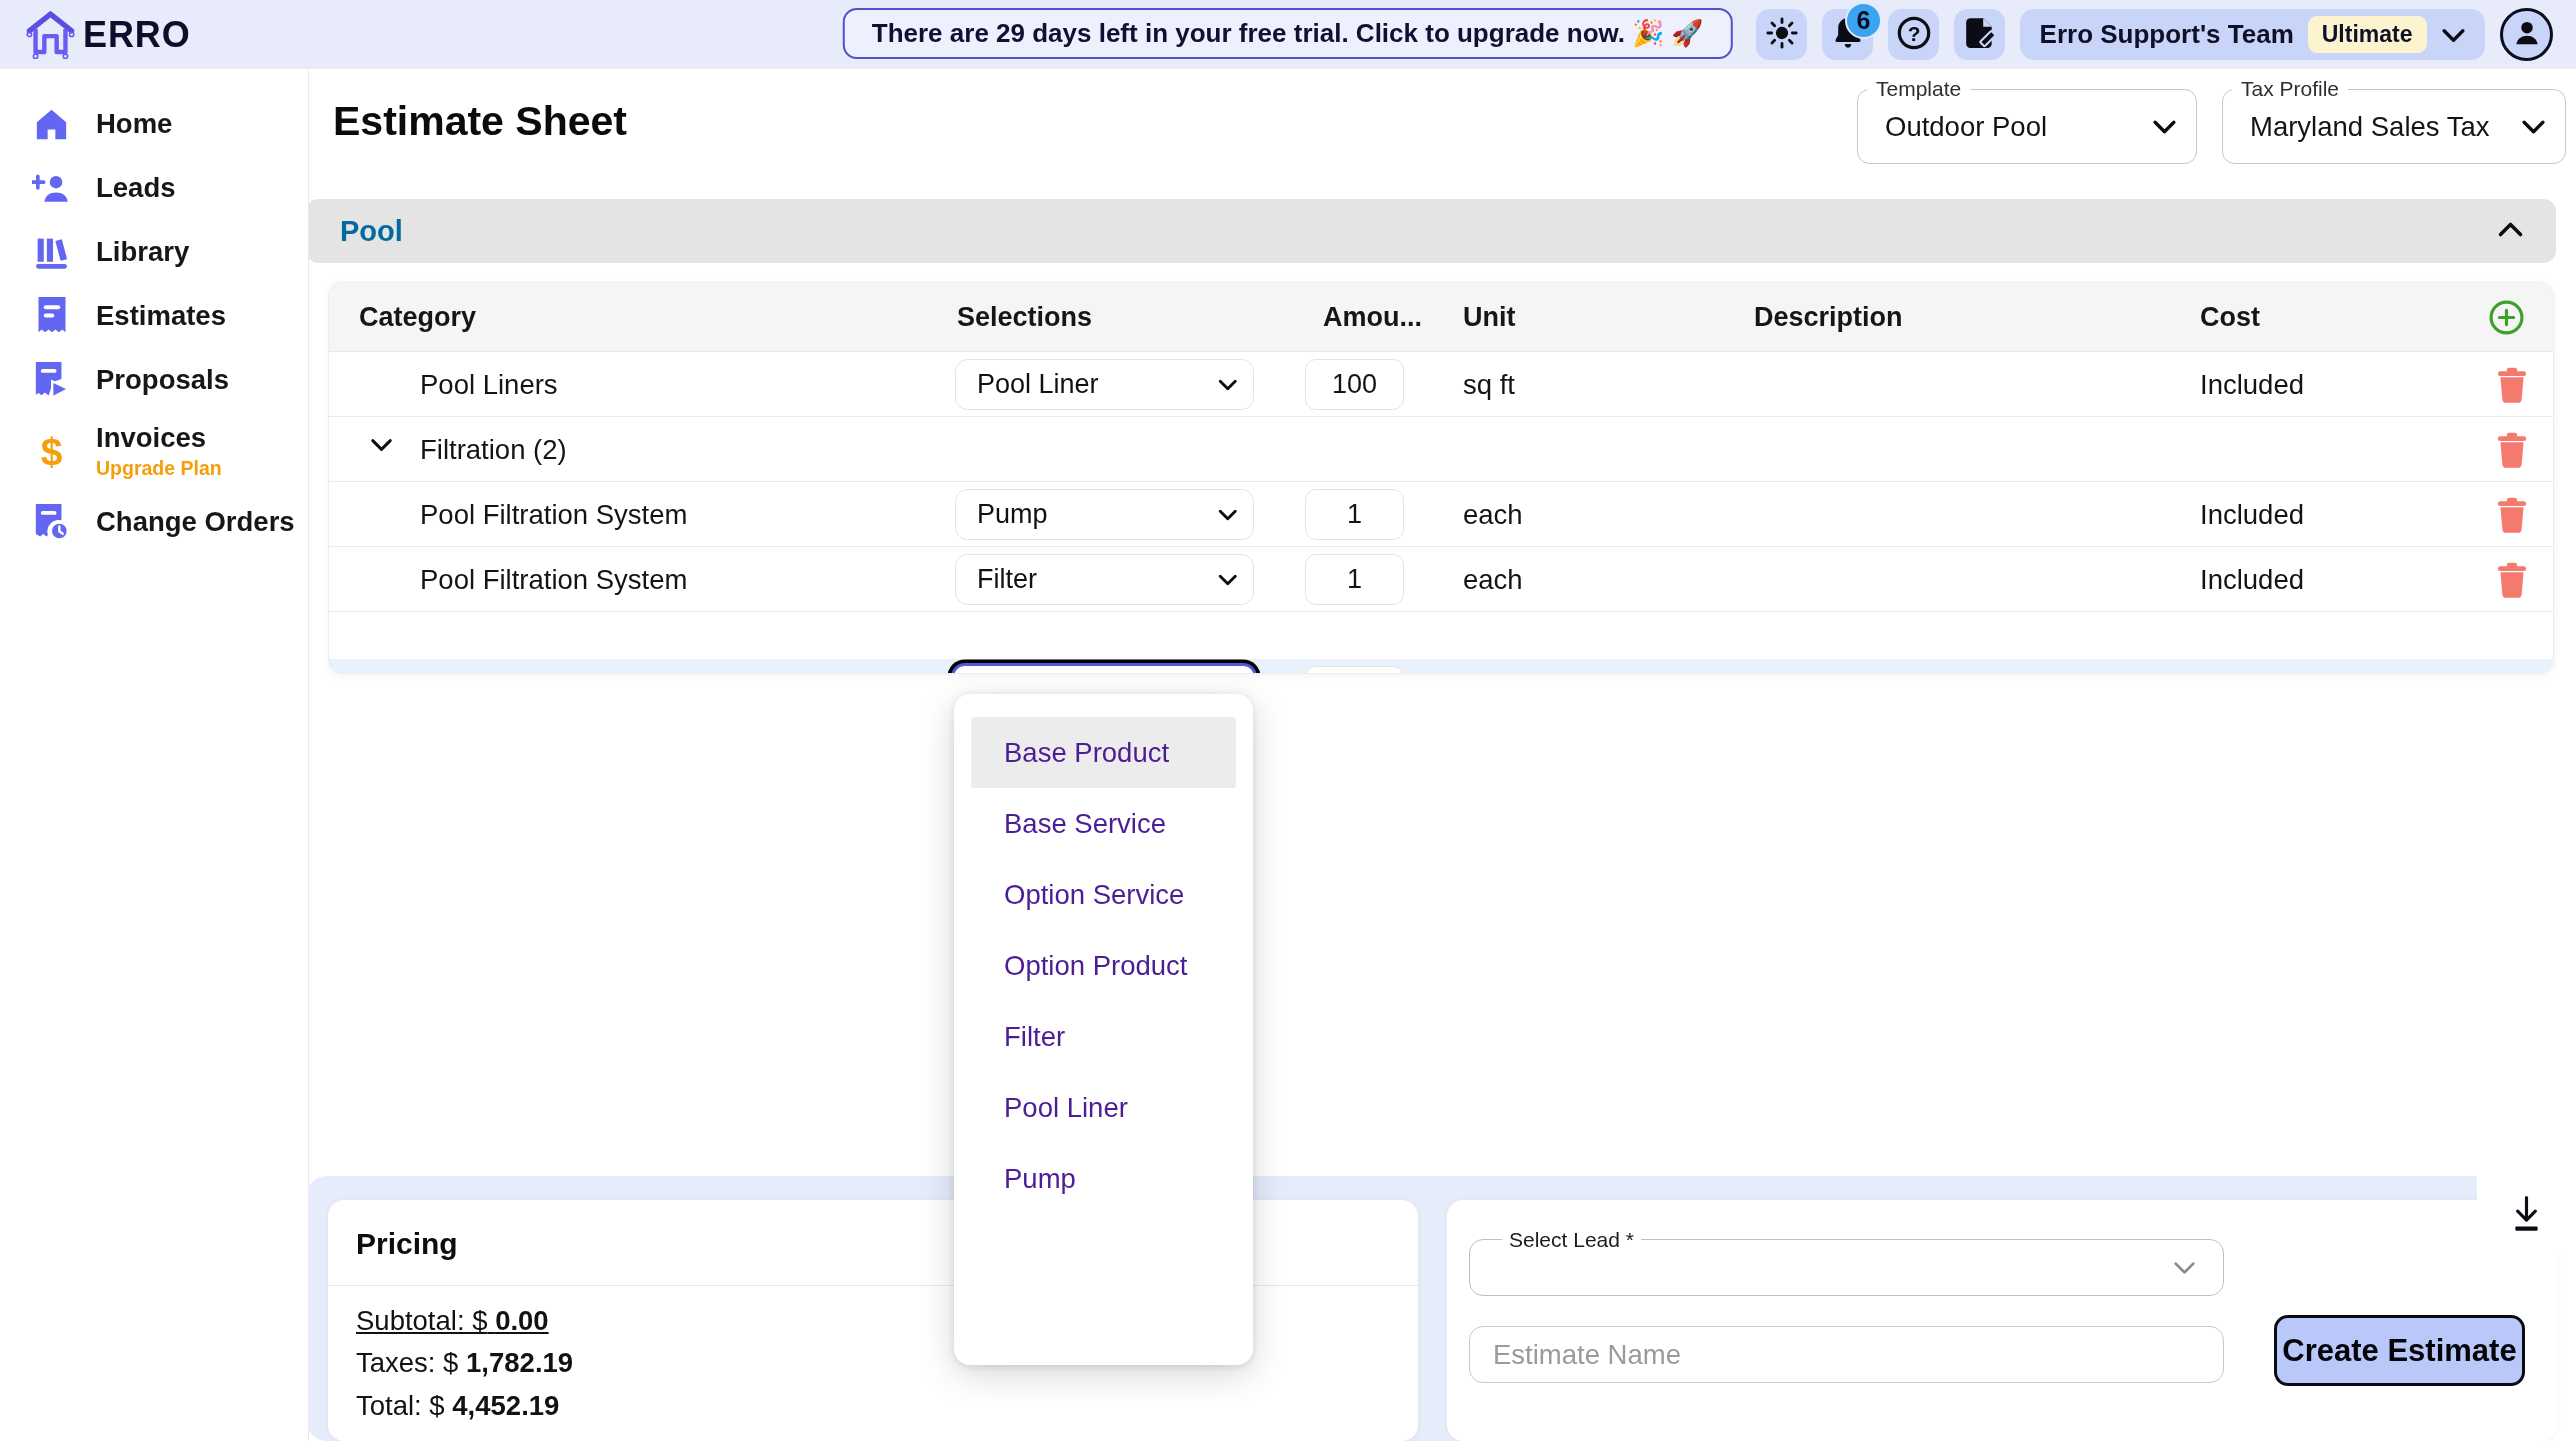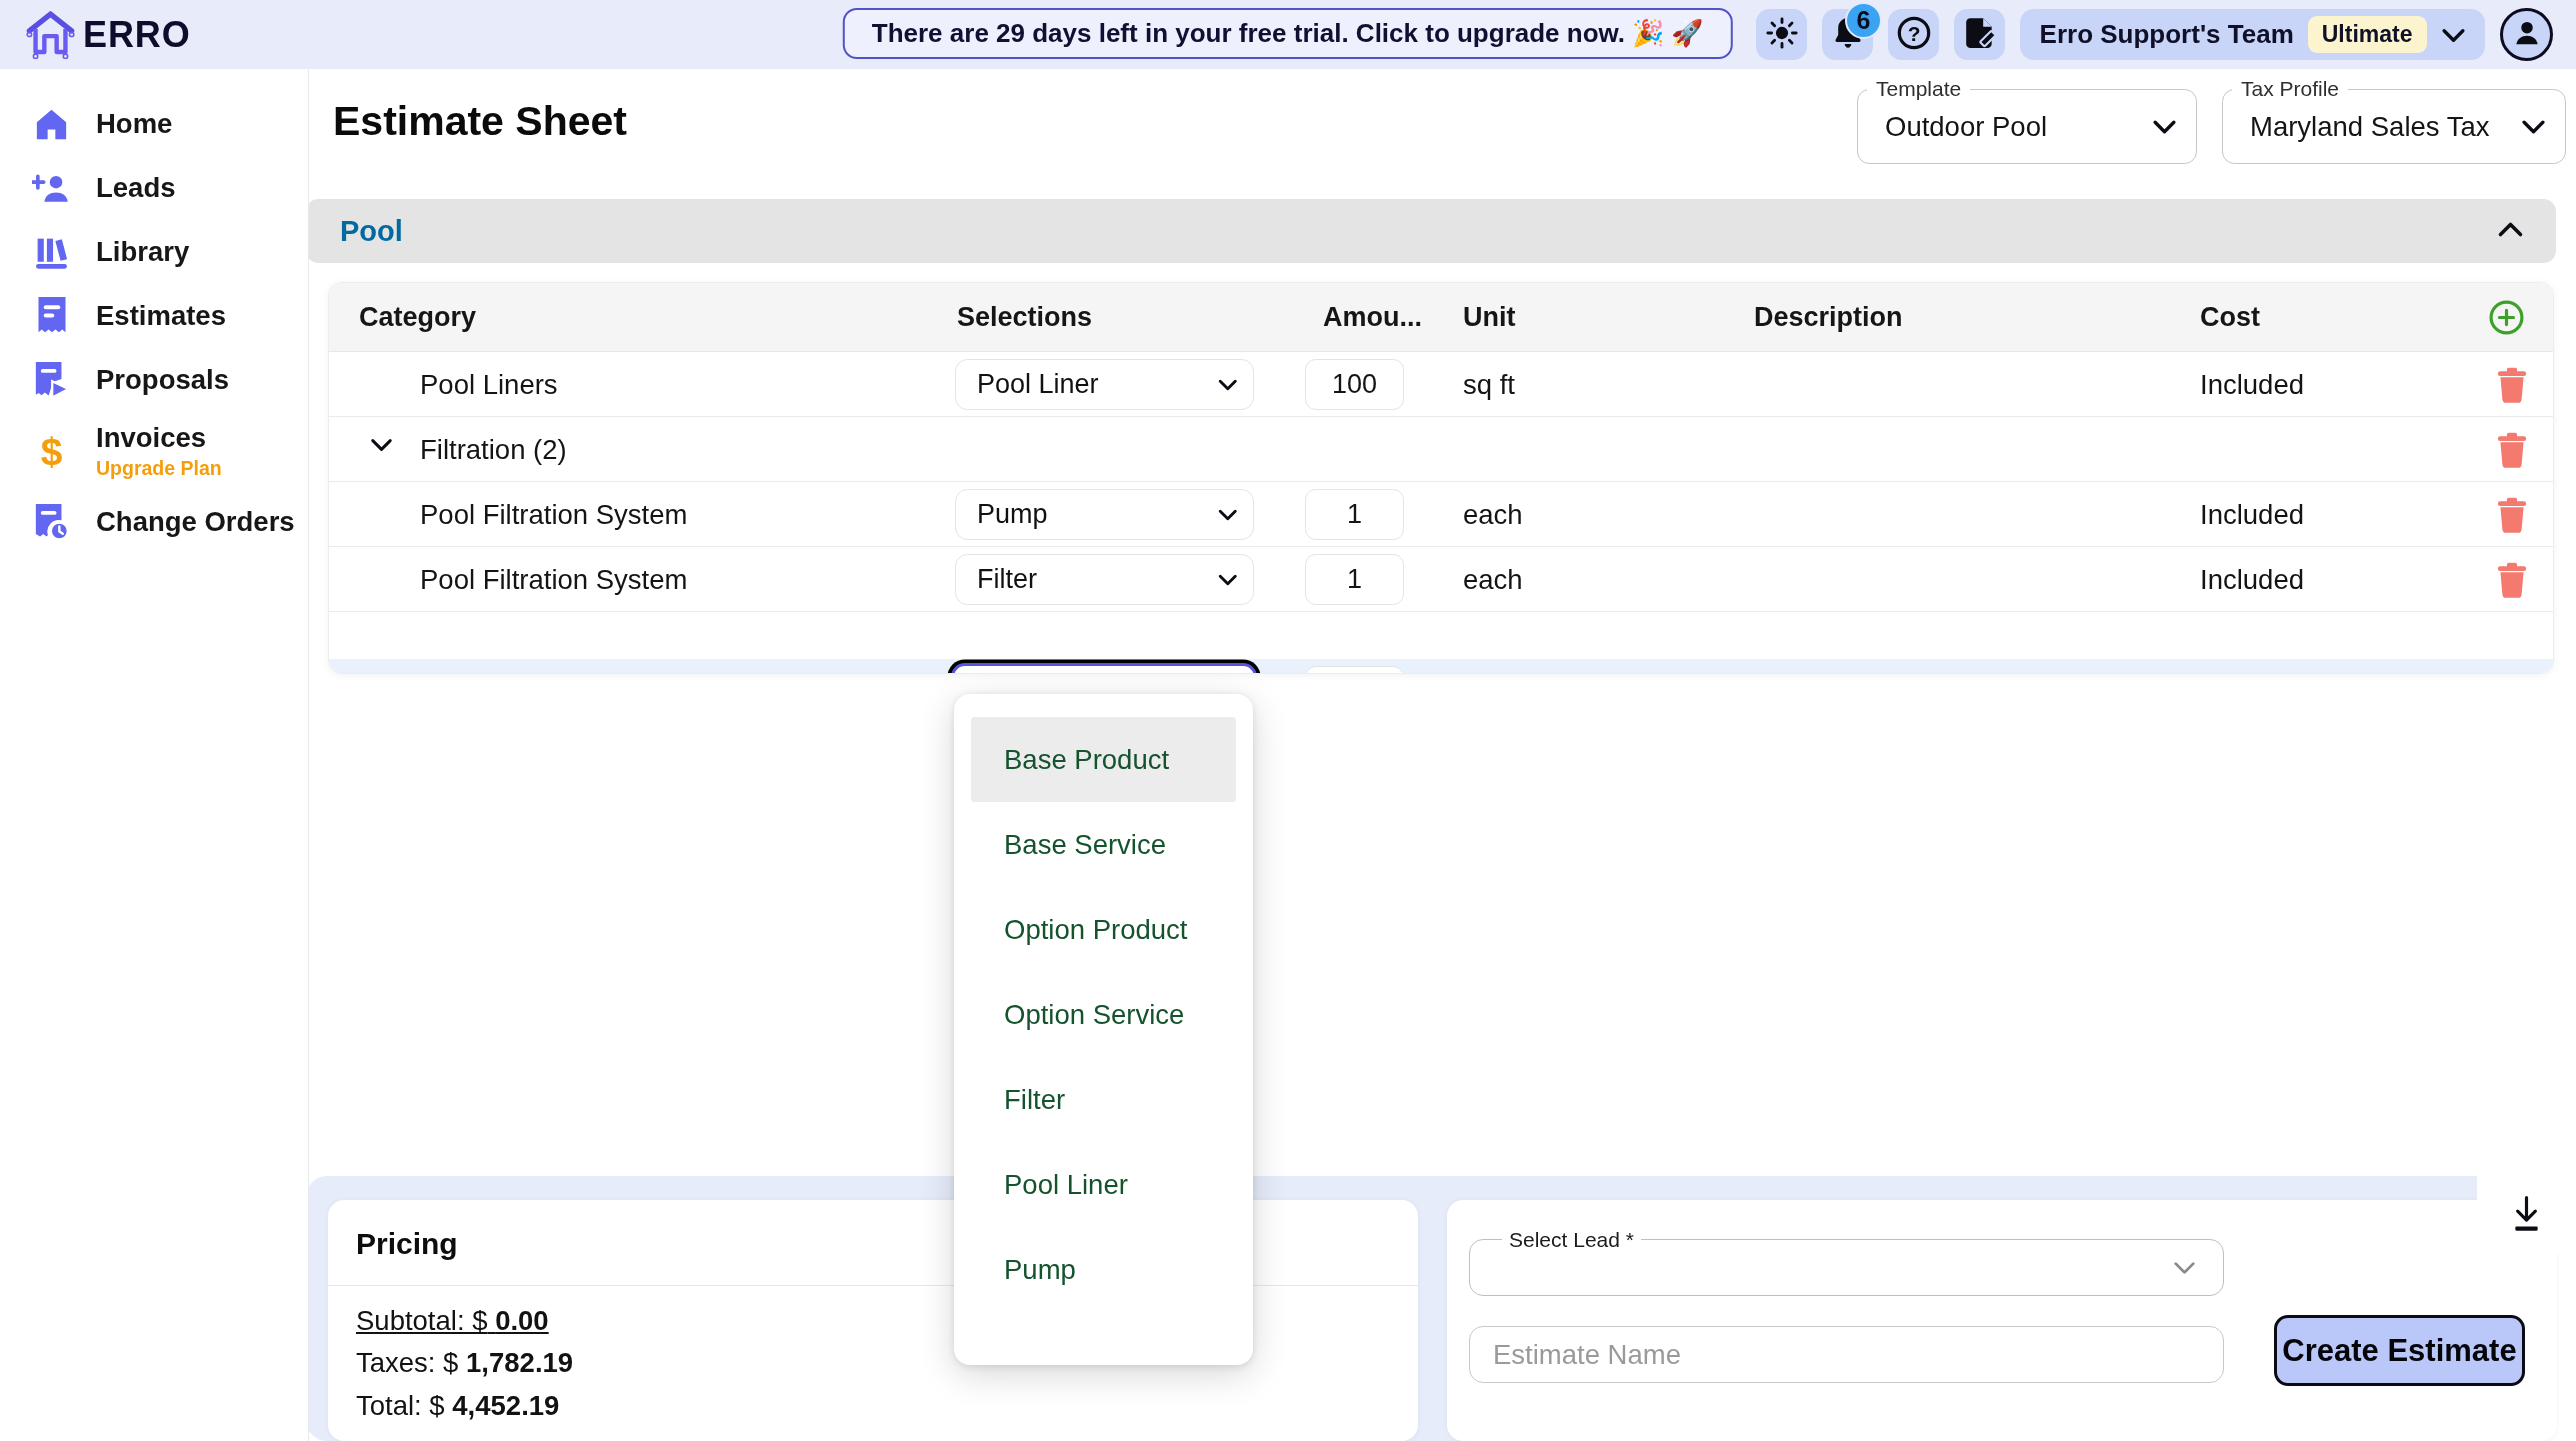--- a/index.html
+++ b/index.html
@@ -73,22 +73,22 @@
     box-shadow:0 0 0 3.6px #000; }
   .amt { position:absolute; left:976px; top:7px; width:99px; height:51px; border:1.8px solid #e3e3e3;
     border-radius:10.7px; background:#fff; display:flex; align-items:center; justify-content:center; font-size:27px; }
   .unit { position:absolute; left:1134px; line-height:65px; font-size:27.5px; }
   .cost { position:absolute; left:1871px; line-height:65px; font-size:27.5px; }
   .trash-btn { position:absolute; left:2167px; top:15px; background:none; border:none; cursor:pointer; display:flex; }
 
   
   .menu { position:absolute; left:954px; top:694px; width:299px; height:671px; background:#fff; border-radius:16px;
     box-shadow:0 9px 36px rgba(0,0,0,0.16), 0 1.8px 7px rgba(0,0,0,0.10); padding-top:23px; z-index:60; }
-  .menu-item { height:85px; margin:0 17px; display:flex; align-items:center; padding-left:33px;
-    font-size:27.5px; color:#14532d; cursor:pointer; border-radius:3.6px; }
+  .menu-item { height:71px; margin:0 17px; display:flex; align-items:center; padding-left:33px;
+    font-size:27.5px; color:#4c1d95; cursor:pointer; border-radius:3.6px; }
   .menu-item.hl { background:#ececec; }
 
   
   .bottom-panel { position:absolute; left:306px; top:1176px; width:2250px; height:265px; background:#e7ecfb;
     border-radius:21px; z-index:10; }
   .pricing-card { position:absolute; left:22px; top:24px; width:1090px; height:241px; background:#fff;
     border-radius:16px; box-shadow:0 0.9px 5.3px rgba(0,0,0,0.05); }
   .pricing-title { position:absolute; left:28px; top:27px; font-size:30px; font-weight:700; color:#0d0d0d; }
   .pricing-divider { position:absolute; left:0; right:0; top:85px; height:0.9px; background:#e8e8e8; }
   .price-line { position:absolute; left:28px; font-size:27.5px; color:#121212; }
@@ -435,22 +435,22 @@
               <rect x="8" y="0.5" width="8" height="4" rx="1.6" fill="#f4796e"></rect>
             </svg>
         </span>
       </button>
     </div>
   </div>
 
   <div class="menu">
     <div class="menu-item hl">Base Product</div>
     <div class="menu-item">Base Service</div>
+    <div class="menu-item">Option Service</div>
     <div class="menu-item">Option Product</div>
-    <div class="menu-item">Option Service</div>
     <div class="menu-item">Filter</div>
     <div class="menu-item">Pool Liner</div>
     <div class="menu-item">Pump</div>
   </div>
 
   <div class="bottom-panel">
     <div class="pricing-card">
       <div class="pricing-title">Pricing</div>
       <div class="pricing-divider"></div>
       <div class="price-line pl-1">

